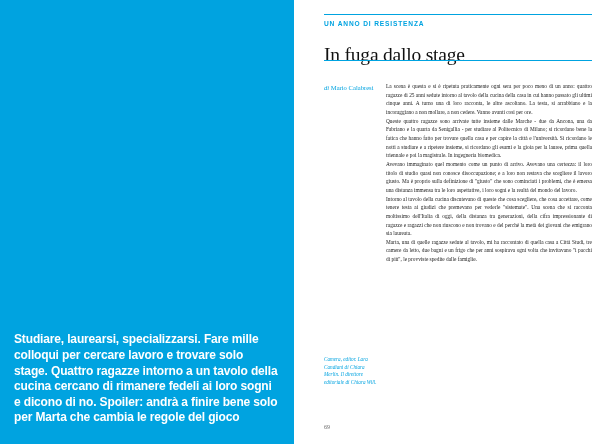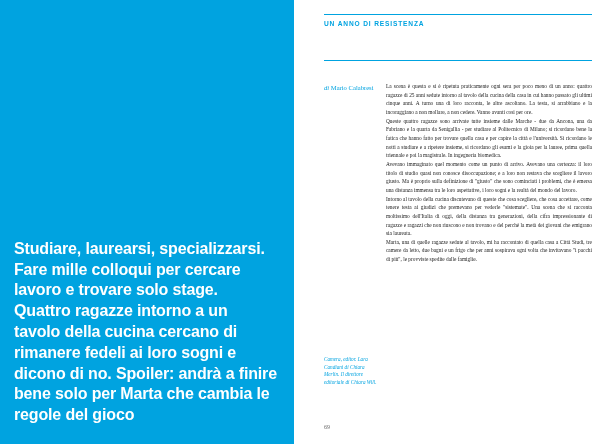--- a/index.html
+++ b/index.html
@@ -29,21 +29,21 @@
     overflow: hidden;
   }
   .pull-quote {
     position: absolute;
     left: 14px;
     right: 16px;
     bottom: 18px;
     color: #ffffff;
     font-family: "Liberation Sans", sans-serif;
     font-weight: bold;
-    font-size: 16px;
+    font-size: 12px;
     line-height: 1.30;
     letter-spacing: -0.15px;
   }
   
   .gutter {
     flex: 0 0 12px;
     width: 12px;
     height: 444px;
     background: #ffffff;
   }
@@ -156,20 +156,21 @@
   </div>
 
   <div class="gutter"></div>
 
   <div class="right-page">
 
     <div class="rule-top"></div>
 
     <div class="kicker">UN ANNO DI RESISTENZA</div>
 
+    <h1 class="headline">In fuga dallo stage</h1>
 
     <div class="rule-under-head"></div>
 
     <div class="byline">
       <span class="di">di</span>
       <span>Mario Calabresi</span>
     </div>
 
     <div class="body-col">
       <p>La scena è questa e si è ripetuta praticamente ogni sera per poco meno di un anno: quattro ragazze di 25 anni sedute intorno al tavolo della cucina della casa in cui hanno passato gli ultimi cinque anni. A turno una di loro racconta, le altre ascoltano. La testa, si arrabbiano e la incoraggiano a non mollare, a non cedere. Vanno avanti così per ore.</p>

